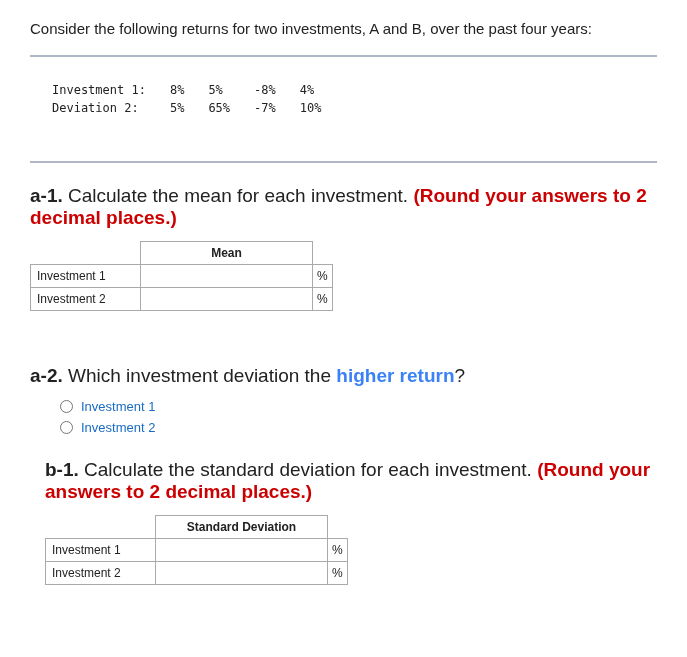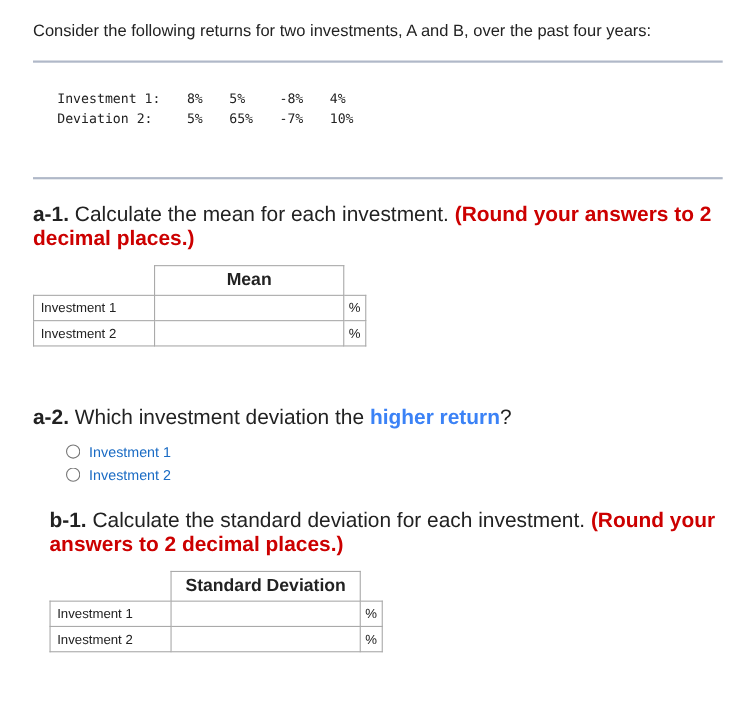--- a/index.html
+++ b/index.html
@@ -60,21 +60,21 @@
       margin-top: 29px;
     }
 
     .answer-table {
       border-collapse: collapse;
       margin-bottom: 24px;
     }
     .answer-table th {
       border: 1px solid #aaa;
       padding: 4px 0;
-      font-size: 16px;
+      font-size: 12px;
       font-weight: bold;
       text-align: center;
       background: #fff;
     }
     .answer-table td {
       border: 1px solid #aaa;
       padding: 3px 6px;
       font-size: 12px;
     }
     .answer-table td.label-cell {

